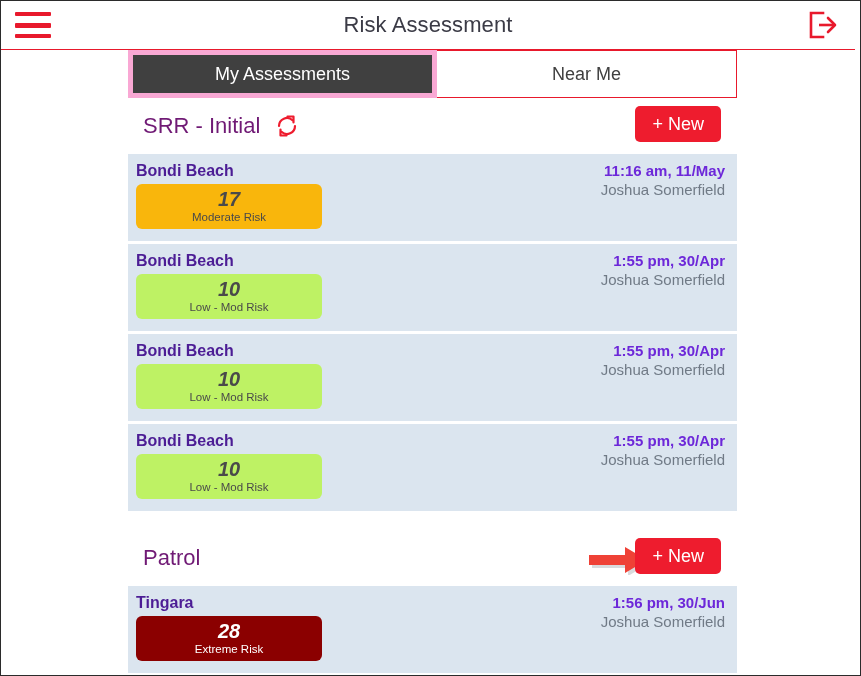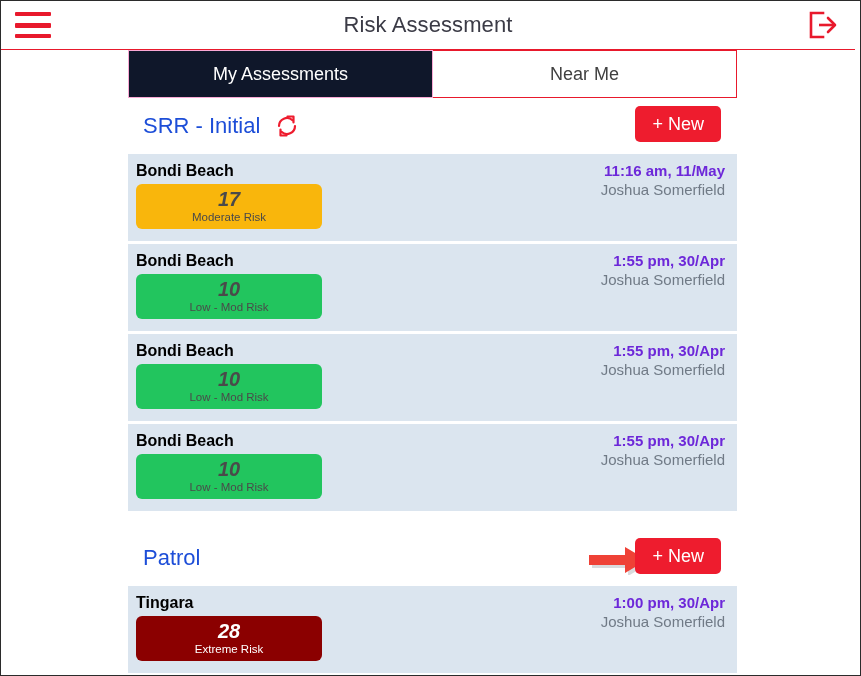--- a/index.html
+++ b/index.html
@@ -66,41 +66,41 @@
     box-sizing:border-box;
   }
   .tab{
     flex:1;
     display:flex;align-items:center;justify-content:center;
     font-size:18px;
     cursor:pointer;
     box-sizing:border-box;
   }
   .tab.active{
-    background:#0f172a;
+    background:#404040;
     color:#ffffff;
-    border:1px solid #f9a8d4;
+    border:5px solid #f9a8d4;
   }
   .tab.inactive{
     background:#ffffff;
     color:#404040;
     border:1px solid #e8192c;
     border-left:none;
   }
 
   
   .section-head{
     display:flex;align-items:center;
     height:56px;
     padding:0 0 0 15px;
     position:relative;
   }
   .section-title{
     font-size:22px;
-    color:#1d4ed8;
+    color:#701a75;
     font-weight:400;
   }
   .refresh-icon{
     margin-left:14px;
     width:26px;height:26px;
     display:block;
     cursor:pointer;
   }
   .new-btn{
     position:absolute;
@@ -132,21 +132,21 @@
     margin-bottom:3px;
     padding:8px 12px 12px 8px;
     position:relative;
     min-height:68px;
     box-sizing:border-box;
     cursor:pointer;
   }
   .card-title{
     font-size:16px;
     font-weight:bold;
-    color:#000000;
+    color:#4c1d95;
     margin:0 0 4px 0;
   }
   .badge{
     width:186px;
     border-radius:6px;
     padding:5px 0 6px 0;
     text-align:center;
     box-sizing:border-box;
   }
   .badge .score{
@@ -156,21 +156,21 @@
     line-height:1.05;
     display:block;
   }
   .badge .label{
     font-size:11.5px;
     display:block;
     margin-top:1px;
   }
   .badge.moderate{background:#f9b60c;}
   .badge.moderate .score,.badge.moderate .label{color:#4a4a4a;}
-  .badge.lowmod{background:#22c55e;border-radius:6px;}
+  .badge.lowmod{background:#bef264;border-radius:6px;}
   .badge.lowmod .score,.badge.lowmod .label{color:#4a4a4a;}
   .badge.extreme{background:#8b0000;}
   .badge.extreme .score,.badge.extreme .label{color:#ffffff;}
 
   .card-meta{
     position:absolute;
     right:12px;top:8px;
     text-align:right;
   }
   .meta-time{
@@ -305,20 +305,20 @@
         </button>
       </div>
 
       <div class="card">
         <div class="card-title">Tingara</div>
         <div class="badge extreme">
           <span class="score">28</span>
           <span class="label">Extreme Risk</span>
         </div>
         <div class="card-meta">
-          <span class="meta-time">1:00 pm, 30/Apr</span>
+          <span class="meta-time">1:56 pm, 30/Jun</span>
           <span class="meta-user">Joshua Somerfield</span>
         </div>
       </div>
     </div>
 
   </div>
 </div>
 
 </body></html>

